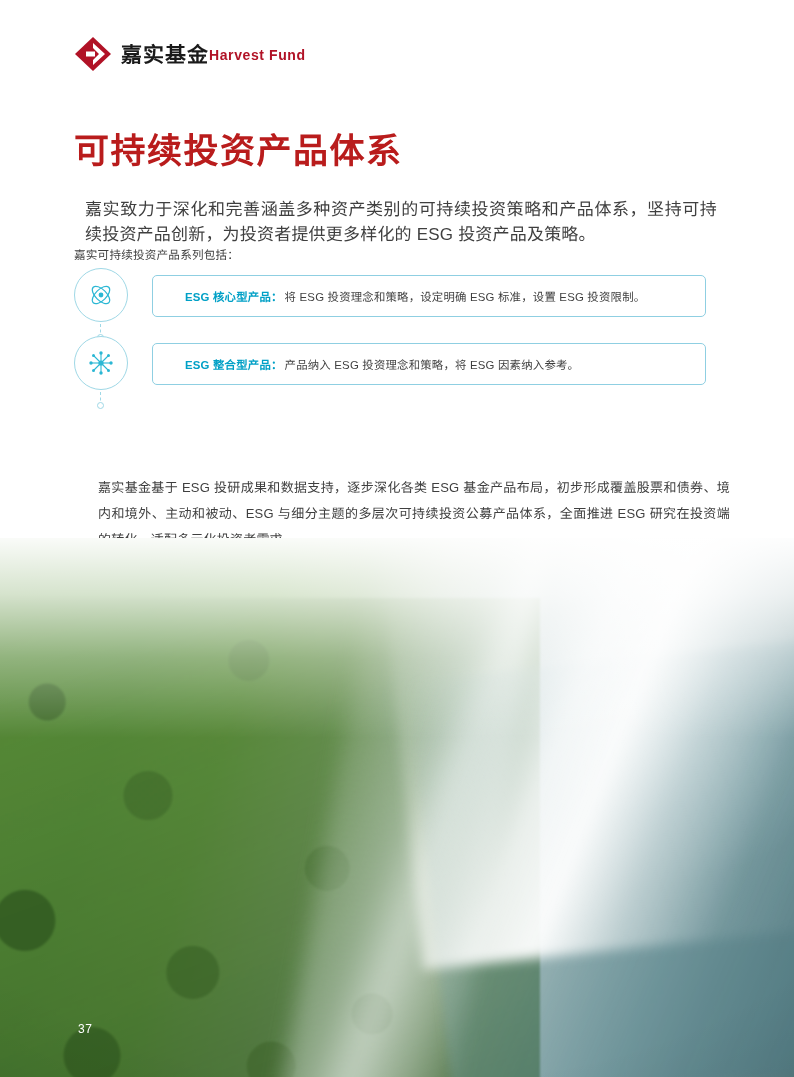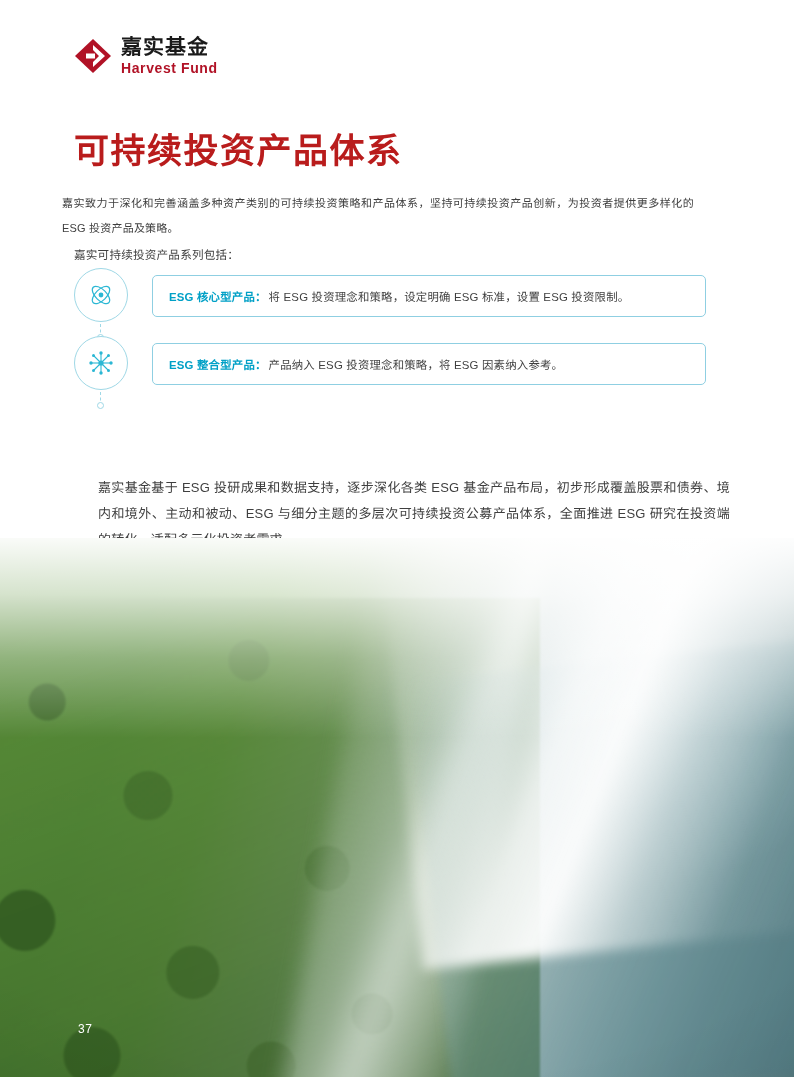--- a/index.html
+++ b/index.html
@@ -32,21 +32,20 @@
     align-items: center;
     gap: 9px;
   }
   .logo-mark {
     width: 38px;
     height: 36px;
     position: relative;
   }
   .logo-text {
     display: flex;
-    flex-direction: column;
     justify-content: center;
     line-height: 1;
   }
   .logo-cn {
     font-size: 21px;
     font-weight: 700;
     color: #1a1a1a;
     letter-spacing: 1px;
   }
   .logo-en {
@@ -65,24 +64,24 @@
     font-size: 35px;
     font-weight: 700;
     color: #b91c1c;
     letter-spacing: 1.5px;
     white-space: nowrap;
   }
 
   
   .intro-1 {
     position: absolute;
-    left: 62px;
+    left: 85px;
     top: 180px;
     width: 632px;
-    font-size: 11px;
+    font-size: 17px;
     line-height: 25px;
     color: #3f3f3f;
     text-align: justify;
     letter-spacing: 0.2px;
   }
   .intro-2 {
     position: absolute;
     left: 74px;
     top: 232px;
     width: 632px;
@@ -151,21 +150,21 @@
 
   .item-box {
     margin-left: 22px;
     flex: 1;
     height: 42px;
     border: 1px solid #8fcfe2;
     border-radius: 5px;
     background: #ffffff;
     display: flex;
     align-items: center;
-    padding: 0 16px;
+    padding: 0 32px;
     box-sizing: border-box;
     font-size: 11.4px;
     color: #3f3f3f;
     letter-spacing: 0.2px;
   }
   .item-label {
     color: #00a0c6;
     font-weight: 700;
     margin-right: 2px;
     white-space: nowrap;

